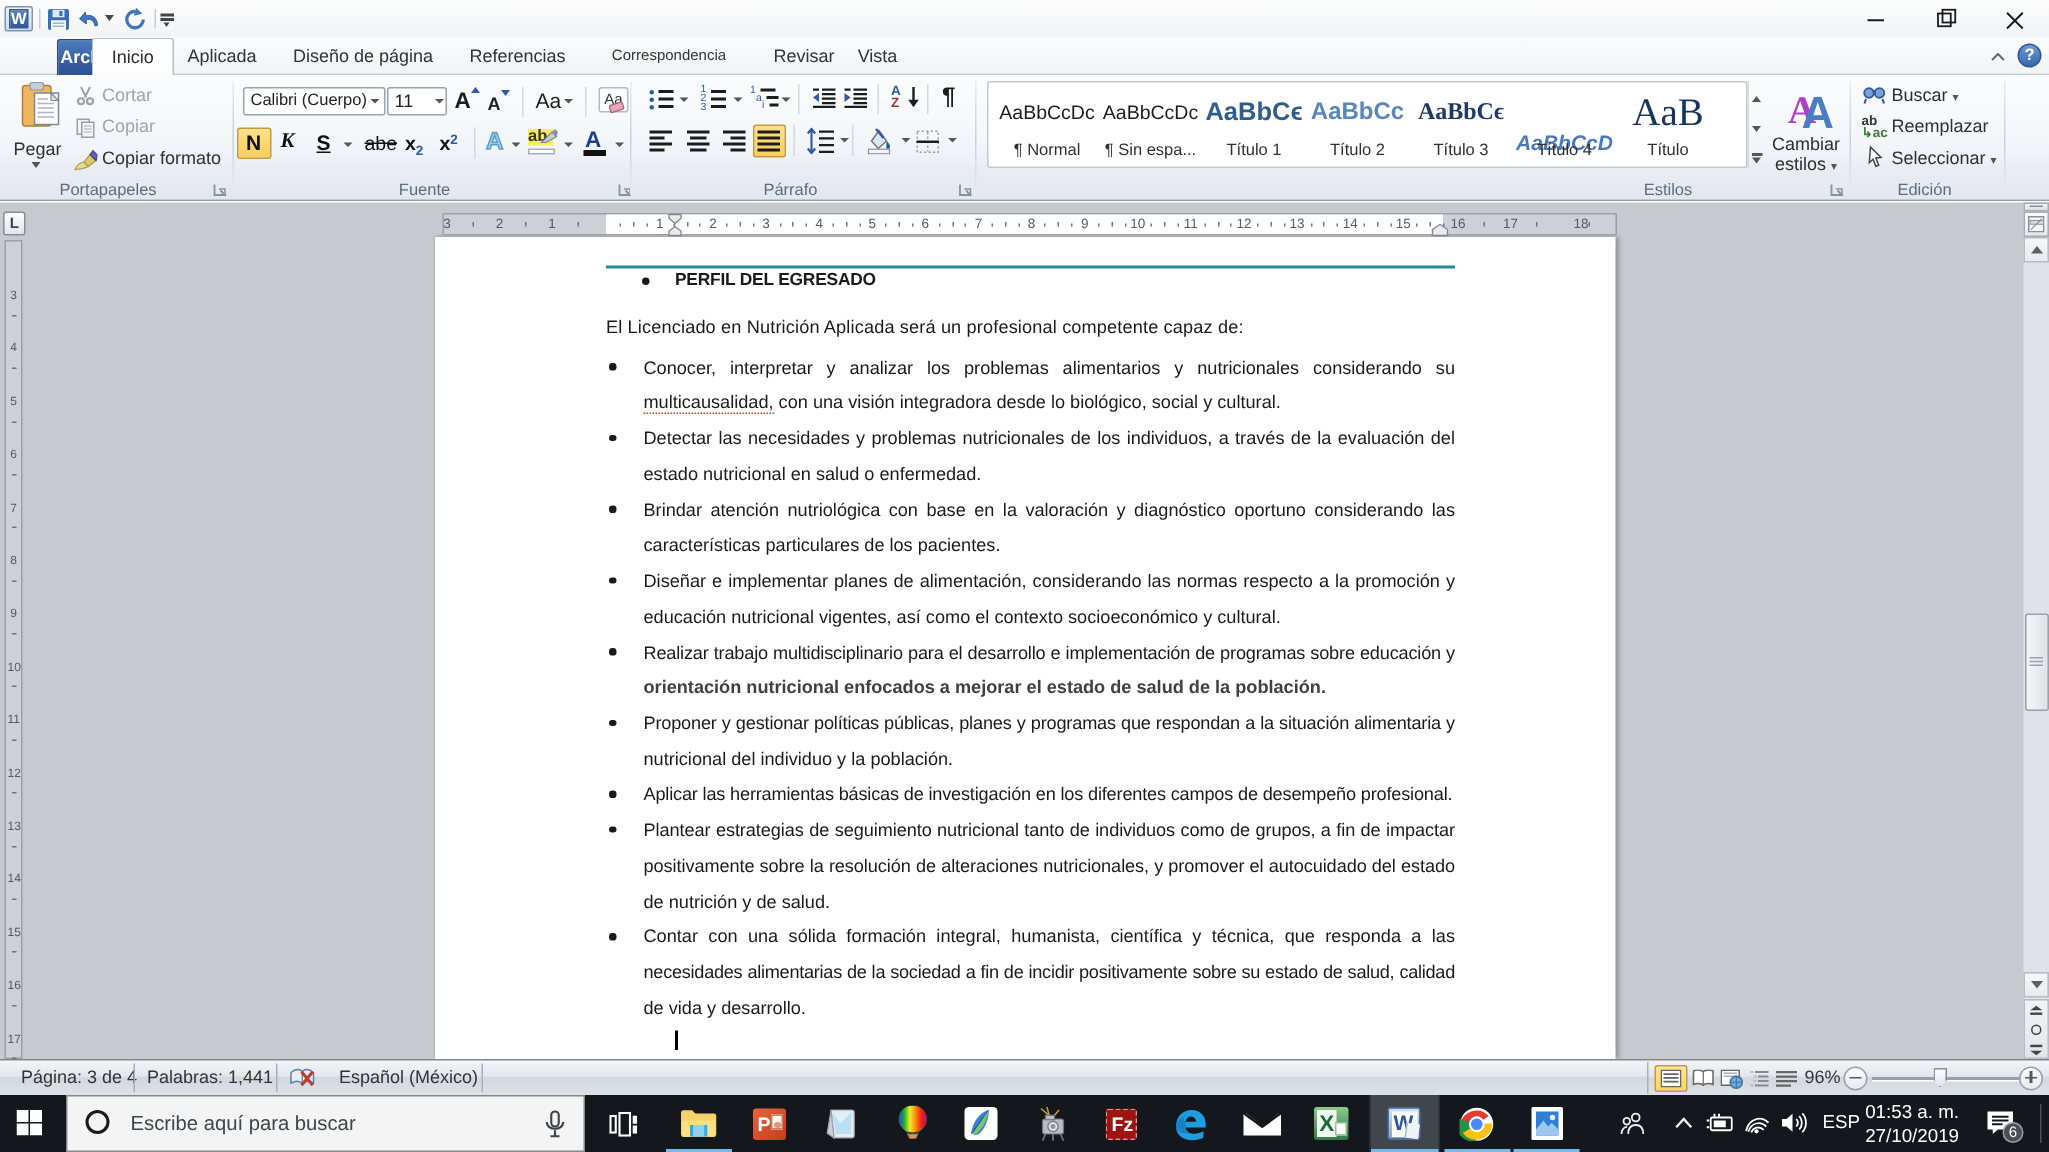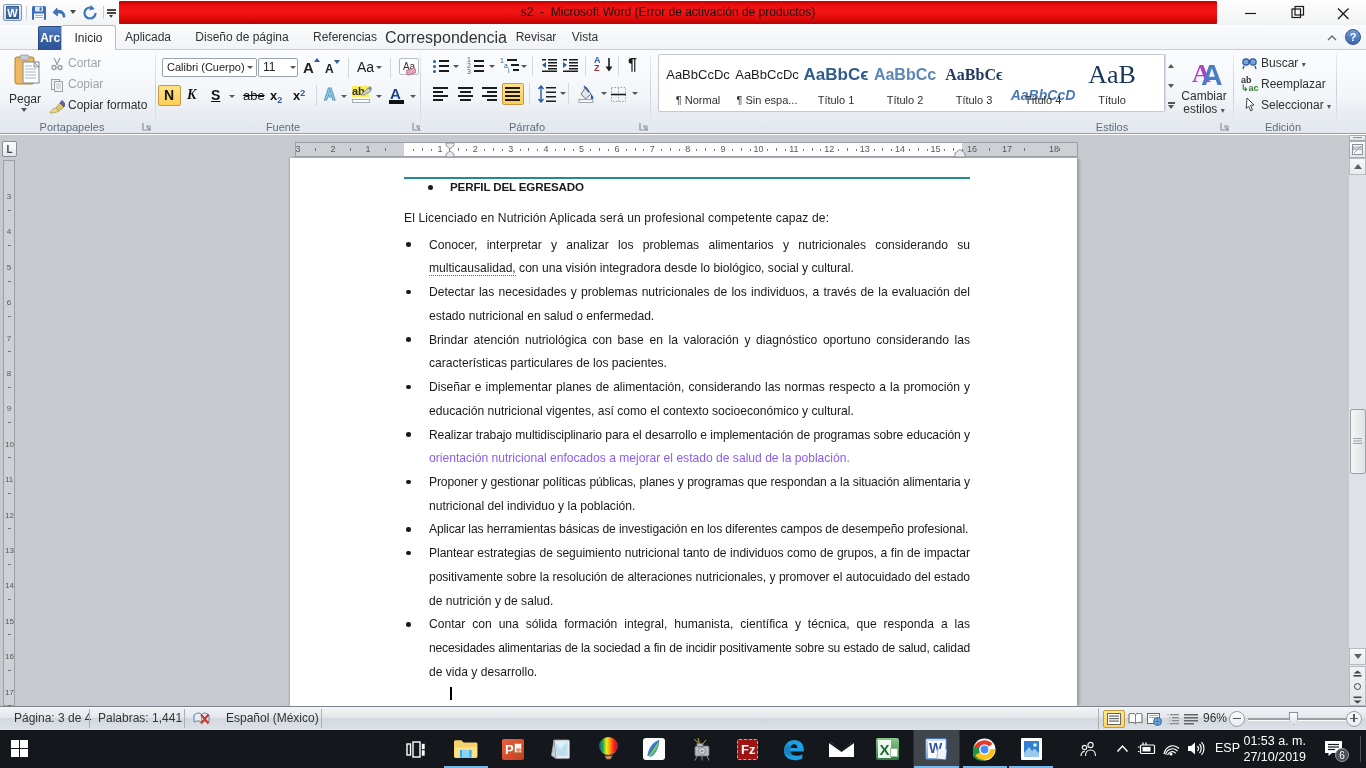--- a/index.html
+++ b/index.html
@@ -29,37 +29,34 @@
     <svg class="abs" style="left:82px;top:5px;" width="16" height="16" viewBox="0 0 16 16">
 <path d="M8 2.5 A5.5 5.5 0 1 0 13.5 8" fill="none" stroke="#3f74c1" stroke-width="2.2"></path>
 <path d="M8 0 L13 2.8 L8 5.6 Z" fill="#3f74c1" transform="rotate(15 8 2.8)"></path>
     </svg>
     <div class="abs" style="left:103px;top:6px;width:1px;height:13px;background:#c6cdd6;"></div>
     <div class="abs" style="left:107px;top:7px;width:10px;height:12px;">
 <div style="width:9px;height:1.5px;background:#444;margin-top:2px;"></div>
 <div style="width:9px;height:1.5px;background:#444;margin-top:1.5px;"></div>
 <div class="abs" style="left:2px;top:8px;width:0;height:0;border-left:2.5px solid transparent;border-right:2.5px solid transparent;border-top:3px solid #444;"></div>
     </div>
-    <div class="abs" style="left:119px;top:1px;width:1098px;height:23px;background:linear-gradient(#c40000 0%,#ec0f0f 18%,#f41414 45%,#e00b0b 75%,#b80505 100%);border-radius:1px;">
-<div style="text-align:center;font-size:12px;color:#111;line-height:23px;">s2&nbsp; -&nbsp; Microsoft Word (Error de activación de productos)</div>
-    </div>
     <svg class="abs" style="left:1240px;top:0;" width="126" height="25" viewBox="0 0 126 25">
 <line x1="5" y1="13.5" x2="16" y2="13.5" stroke="#1a1a1a" stroke-width="1.2"></line>
 <rect x="52" y="9" width="8.5" height="8.5" fill="none" stroke="#1a1a1a" stroke-width="1.2"></rect>
 <rect x="55" y="6.5" width="8.5" height="8.5" fill="none" stroke="#1a1a1a" stroke-width="1.2"></rect>
 <path d="M98 8.5 L108.5 19 M108.5 8.5 L98 19" stroke="#1a1a1a" stroke-width="1.3"></path>
     </svg>
   </div>
 <div class="abs" style="left:0;top:25px;width:1366px;height:25px;background:linear-gradient(#fafbfc,#f1f3f6);border-bottom:1px solid #c9cdd3;">
     <div class="abs" style="left:2px;top:1px;width:49px;height:24px;background:linear-gradient(#4f7dc2,#355e9e 60%,#2d5494);border:1px solid #234a82;border-bottom:none;border-radius:2px 2px 0 0;color:#fff;font-size:12px;font-weight:bold;text-align:center;line-height:22px;margin-left:36px;">Archivo</div>
     <div class="abs" style="left:61px;top:0px;width:55px;height:25px;background:#fdfdfe;border:1px solid #b9bec6;border-bottom:none;border-radius:2.5px 2.5px 0 0;font-size:12px;color:#2b2b2b;text-align:center;line-height:24px;">Inicio</div>
     <div class="abs" style="left:148px;top:0;height:24px;transform:translateX(-50%);font-size:12px;color:#333;line-height:25px;white-space:nowrap;">Aplicada</div>
     <div class="abs" style="left:242px;top:0;height:24px;transform:translateX(-50%);font-size:12px;color:#333;line-height:25px;white-space:nowrap;">Diseño de página</div>
     <div class="abs" style="left:345px;top:0;height:24px;transform:translateX(-50%);font-size:12px;color:#333;line-height:25px;white-space:nowrap;">Referencias</div>
-    <div class="abs" style="left:446px;top:0;height:24px;transform:translateX(-50%);font-size:16px;color:#333;line-height:25px;white-space:nowrap;">Correspondencia</div>
+    <div class="abs" style="left:446px;top:0;height:24px;transform:translateX(-50%);font-size:10px;color:#333;line-height:25px;white-space:nowrap;">Correspondencia</div>
     <div class="abs" style="left:536px;top:0;height:24px;transform:translateX(-50%);font-size:12px;color:#333;line-height:25px;white-space:nowrap;">Revisar</div>
     <div class="abs" style="left:585px;top:0;height:24px;transform:translateX(-50%);font-size:12px;color:#333;line-height:25px;white-space:nowrap;">Vista</div>
   </div>
 <svg class="abs" style="left:1325px;top:32px;" width="14" height="12" viewBox="0 0 14 12">
     <path d="M3 8 L7 4 L11 8" fill="none" stroke="#666" stroke-width="1.3" stroke-linejoin="round"></path>
   </svg>
 <div class="abs" style="left:1345px;top:29px;width:16px;height:16px;border-radius:50%;background:linear-gradient(#6f9bd2,#3767ae);border:1px solid #2e5592;color:#fff;font-size:11px;font-weight:bold;text-align:center;line-height:15px;">?</div>
 <div class="abs" style="left:0;top:50px;width:1366px;height:84px;background:linear-gradient(#fbfcfd 0%,#f3f6f9 55%,#e9edf2 75%,#e3e8ee 100%);border-bottom:1px solid #979ea7;">
     <div class="abs" style="left:12px;top:4px;width:30px;height:36px;">
 <svg width="30" height="36" viewBox="0 0 30 36">
@@ -448,21 +445,21 @@
 <div class="abs jline" style="left:429px;top:285.1px;width:541px;font-size:12.1px;color:#1a1a1a;line-height:15px;">Detectar las necesidades y problemas nutricionales de los individuos, a través de la evaluación del</div>
 <div class="abs " style="left:429px;top:308.8px;width:541px;font-size:12.1px;color:#1a1a1a;line-height:15px;white-space:nowrap;">estado nutricional en salud o enfermedad.</div>
 <div class="abs" style="left:406px;top:337.2px;width:4.5px;height:4.5px;border-radius:50%;background:#1a1a1a;"></div>
 <div class="abs jline" style="left:429px;top:332.5px;width:541px;font-size:12.1px;color:#1a1a1a;line-height:15px;">Brindar atención nutriológica con base en la valoración y diagnóstico oportuno considerando las</div>
 <div class="abs " style="left:429px;top:356.3px;width:541px;font-size:12.1px;color:#1a1a1a;line-height:15px;white-space:nowrap;">características particulares de los pacientes.</div>
 <div class="abs" style="left:406px;top:384.7px;width:4.5px;height:4.5px;border-radius:50%;background:#1a1a1a;"></div>
 <div class="abs jline" style="left:429px;top:380.0px;width:541px;font-size:12.1px;color:#1a1a1a;line-height:15px;">Diseñar e implementar planes de alimentación, considerando las normas respecto a la promoción y</div>
 <div class="abs " style="left:429px;top:403.7px;width:541px;font-size:12.1px;color:#1a1a1a;line-height:15px;white-space:nowrap;">educación nutricional vigentes, así como el contexto socioeconómico y cultural.</div>
 <div class="abs" style="left:406px;top:432.1px;width:4.5px;height:4.5px;border-radius:50%;background:#1a1a1a;"></div>
 <div class="abs jline" style="left:429px;top:427.5px;width:541px;font-size:12.1px;color:#1a1a1a;line-height:15px;letter-spacing:-0.12px;">Realizar trabajo multidisciplinario para el desarrollo e implementación de programas sobre educación y</div>
-<div class="abs " style="left:429px;top:451.2px;width:541px;font-size:12.1px;color:#8b5cf6;line-height:15px;white-space:nowrap;">orientación nutricional enfocados a mejorar el estado de salud de la población.</div>
+<div class="abs " style="left:429px;top:451.2px;width:541px;font-size:12.1px;color:#404040;line-height:15px;white-space:nowrap;font-weight:bold;">orientación nutricional enfocados a mejorar el estado de salud de la población.</div>
 <div class="abs" style="left:406px;top:479.6px;width:4.5px;height:4.5px;border-radius:50%;background:#1a1a1a;"></div>
 <div class="abs jline" style="left:429px;top:474.9px;width:541px;font-size:12.1px;color:#1a1a1a;line-height:15px;letter-spacing:-0.12px;">Proponer y gestionar políticas públicas, planes y programas que respondan a la situación alimentaria y</div>
 <div class="abs " style="left:429px;top:498.7px;width:541px;font-size:12.1px;color:#1a1a1a;line-height:15px;white-space:nowrap;">nutricional del individuo y la población.</div>
 <div class="abs" style="left:406px;top:527.1px;width:4.5px;height:4.5px;border-radius:50%;background:#1a1a1a;"></div>
 <div class="abs " style="left:429px;top:522.4px;width:541px;font-size:12.1px;color:#1a1a1a;line-height:15px;letter-spacing:-0.12px;white-space:nowrap;">Aplicar las herramientas básicas de investigación en los diferentes campos de desempeño profesional.</div>
 <div class="abs" style="left:406px;top:550.8px;width:4.5px;height:4.5px;border-radius:50%;background:#1a1a1a;"></div>
 <div class="abs jline" style="left:429px;top:546.1px;width:541px;font-size:12.1px;color:#1a1a1a;line-height:15px;letter-spacing:-0.05px;">Plantear estrategias de seguimiento nutricional tanto de individuos como de grupos, a fin de impactar</div>
 <div class="abs jline" style="left:429px;top:569.8px;width:541px;font-size:12.1px;color:#1a1a1a;line-height:15px;letter-spacing:-0.05px;">positivamente sobre la resolución de alteraciones nutricionales, y promover el autocuidado del estado</div>
 <div class="abs " style="left:429px;top:593.6px;width:541px;font-size:12.1px;color:#1a1a1a;line-height:15px;white-space:nowrap;">de nutrición y de salud.</div>
 <div class="abs" style="left:406px;top:622.0px;width:4.5px;height:4.5px;border-radius:50%;background:#1a1a1a;"></div>
@@ -564,20 +561,28 @@
   </div>
 <div class="abs" style="left:0;top:730px;width:1366px;height:38px;background:#14171c;">
     <svg class="abs" style="left:11px;top:10px;" width="17" height="17" viewBox="0 0 17 17">
       <g fill="#fff">
         <rect x="0" y="0" width="8" height="8"></rect>
         <rect x="9" y="0" width="8" height="8"></rect>
         <rect x="0" y="9" width="8" height="8"></rect>
         <rect x="9" y="9" width="8" height="8"></rect>
       </g>
     </svg>
+    <div class="abs" style="left:44px;top:0px;width:346px;height:38px;background:#f4f4f4;border:1px solid #888;">
+<div class="abs" style="left:12px;top:9px;width:16px;height:16px;border-radius:50%;border:2.4px solid #1a1a1a;"></div>
+<div class="abs" style="left:42px;top:10px;font-size:13.5px;color:#414549;">Escribe aquí para buscar</div>
+<svg class="abs" style="left:318px;top:9px;" width="14" height="19" viewBox="0 0 14 19">
+        <rect x="4.5" y="1" width="5" height="10" rx="2.5" fill="none" stroke="#3f4347" stroke-width="1.4"></rect>
+        <path d="M1.5 8 C1.5 14 12.5 14 12.5 8 M7 13.5 L7 17 M4 17.5 L10 17.5" fill="none" stroke="#3f4347" stroke-width="1.4"></path>
+      </svg>
+    </div>
     <svg class="abs" style="left:406px;top:11px;" width="19" height="17" viewBox="0 0 19 17">
       <g fill="none" stroke="#fff" stroke-width="1.4">
         <rect x="1" y="3" width="3.5" height="11"></rect>
         <rect x="7" y="1" width="7 " height="15"></rect>
         <rect x="16.5" y="3.5" width="1.5" height="4" fill="#fff"></rect>
         <rect x="16.5" y="10" width="1.5" height="4" fill="#fff"></rect>
       </g>
     </svg>
     <svg class="abs" style="left:453px;top:9px;" width="25" height="20" viewBox="0 0 25 20">
 <path d="M1 3 C1 2 1.6 1.2 2.6 1.2 L8.5 1.2 L10.5 3.4 L23 3.4 C24 3.4 24.5 4.2 24.5 5 L24.5 17 C24.5 18.2 23.8 19 22.7 19 L2.8 19 C1.7 19 1 18.2 1 17 Z" fill="#f5d06c"></path>

